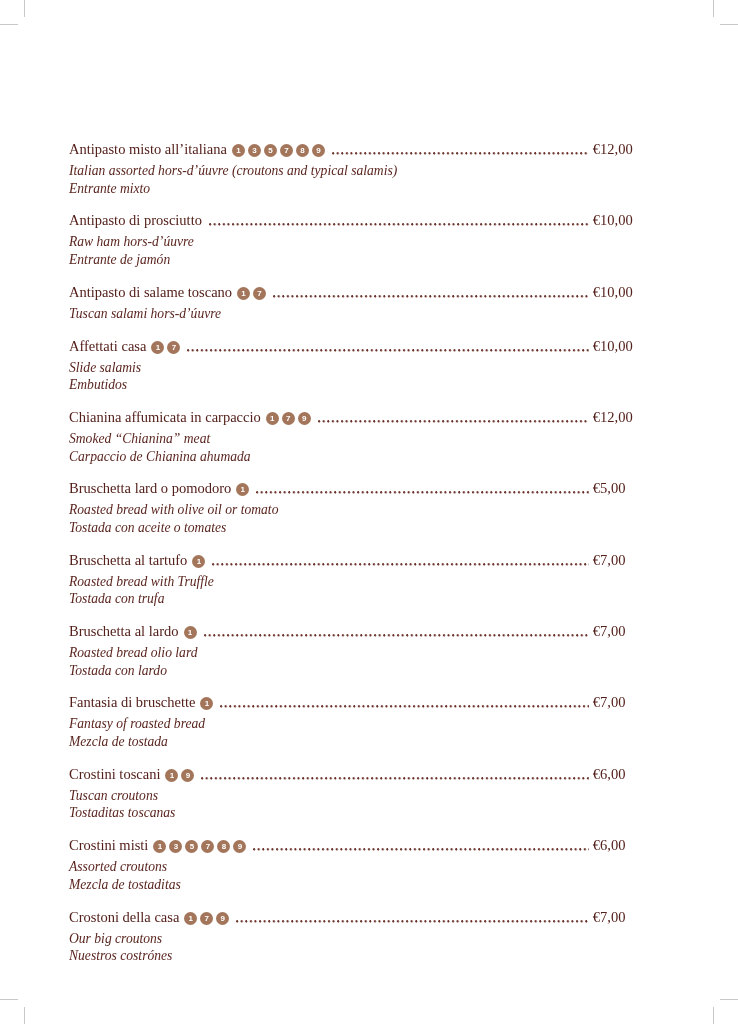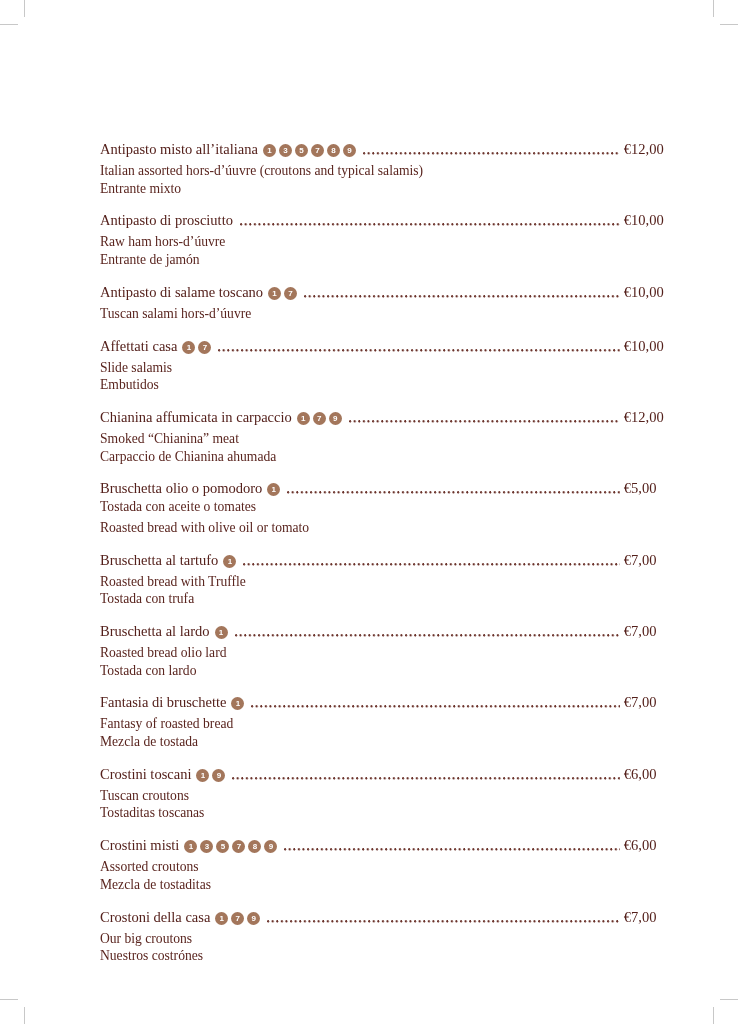--- a/index.html
+++ b/index.html
@@ -37,21 +37,21 @@
     width: 100%;
     text-align: center;
     font-size: 19px;
     font-weight: bold;
     color: #4f1b15;
     letter-spacing: 0.3px;
   }
 
   .menu {
     position: absolute;
-    left: 100px;
+    left: 69px;
     top: 139px;
     width: 573px;
   }
 
   .item { margin-bottom: 13.2px; }
 
   .item-line {
     display: flex;
     align-items: baseline;
     color: #54201b;
@@ -94,20 +94,21 @@
 
   .euro { flex: 0 0 auto; font-size: 14.5px; }
   .amount {
     flex: 0 0 auto;
     display: inline-block;
     min-width: 42px;
     font-size: 14.5px;
   }
 
   .sub {
+    font-style: italic;
     color: #5a251f;
     font-size: 13.6px;
     line-height: 17.6px;
   }
   .sub.en { margin-top: 3px; }
 </style>
 </head>
 <body>
 
 <div class="page">
@@ -194,30 +195,30 @@
       <span class="dots"></span>
       <span class="euro">€</span>
       <span class="amount">12,00</span>
     </div>
     <div class="sub en">Smoked “Chianina” meat</div>
     <div class="sub es">Carpaccio de Chianina ahumada</div>
   </div>
 
   <div class="item">
     <div class="item-line">
-      <span class="item-name">Bruschetta olio o pomodoro</span>
+      <span class="item-name">Bruschetta lard o pomodoro</span>
       <span class="badges">
             <span class="badge">1</span>
           </span>
       <span class="dots"></span>
       <span class="euro">€</span>
       <span class="amount">5,00</span>
     </div>
+    <div class="sub en">Roasted bread with olive oil or tomato</div>
     <div class="sub es">Tostada con aceite o tomates</div>
-    <div class="sub en">Roasted bread with olive oil or tomato</div>
   </div>
 
   <div class="item">
     <div class="item-line">
       <span class="item-name">Bruschetta al tartufo</span>
       <span class="badges">
             <span class="badge">1</span>
           </span>
       <span class="dots"></span>
       <span class="euro">€</span>

